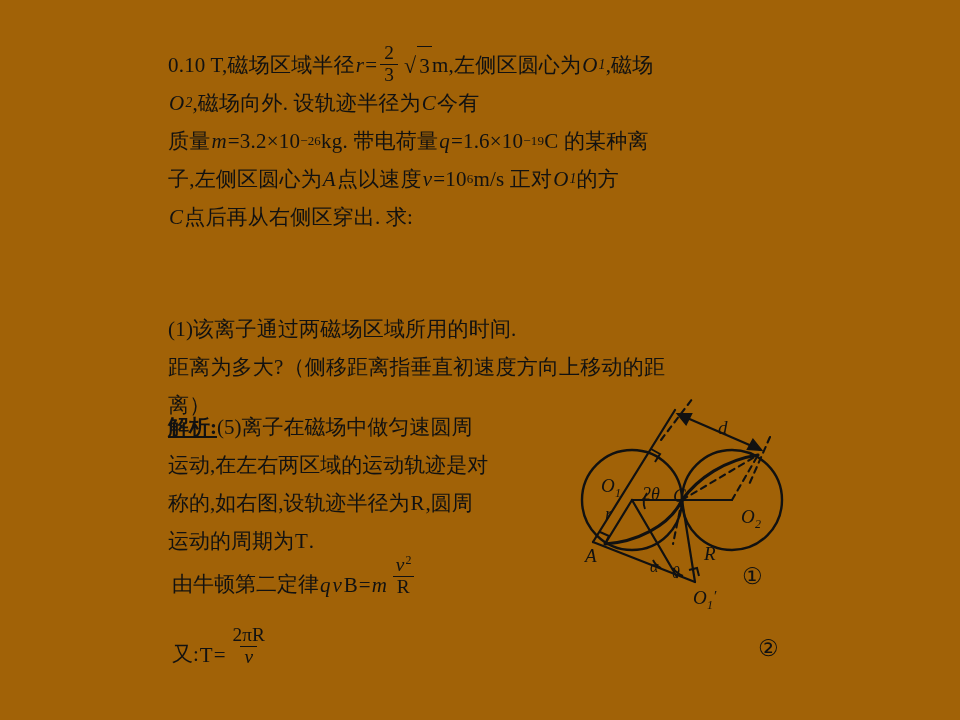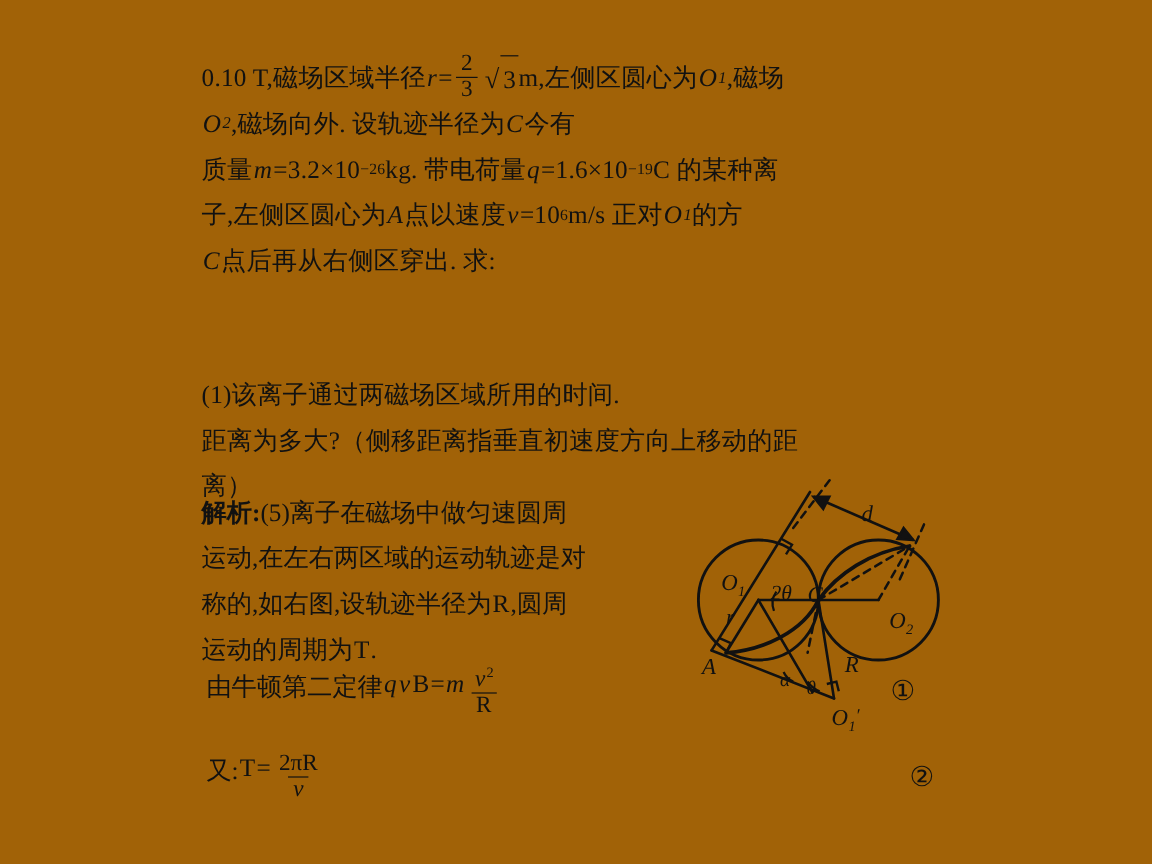--- a/index.html
+++ b/index.html
@@ -74,28 +74,28 @@
   }
   .sqrtsign { font-size: 1.05em; }
 
   .solution-block {
     position: absolute;
     left: 168px;
     width: 400px;
     font-size: 21px;
     line-height: 38px;
   }
-  .bold { font-weight: bold; }
+  .bold { font-weight: bold; text-decoration: underline; }
 
   .formula-line {
     position: absolute;
     left: 172px;
     font-size: 21px;
     display: flex;
-    align-items: flex-start;
+    align-items: flex-end;
     height: 40px;
     white-space: nowrap;
   }
   .circled {
     position: absolute;
     font-size: 23px;
     font-family: "DejaVu Sans", sans-serif;
     color: #111;
   }
 

